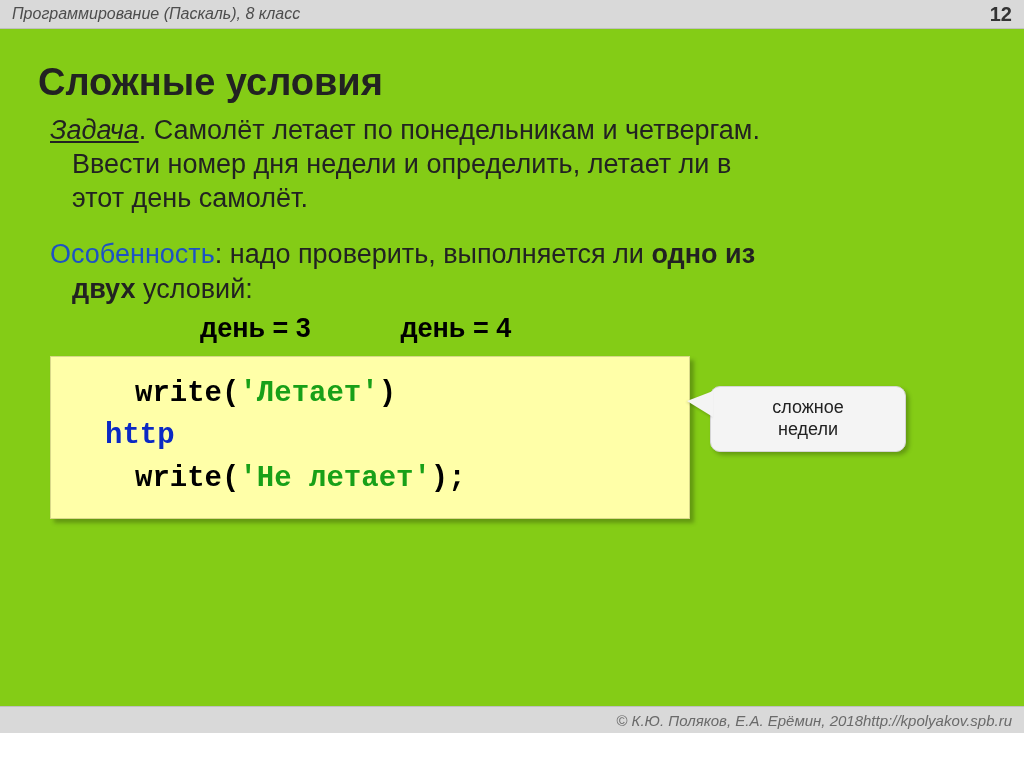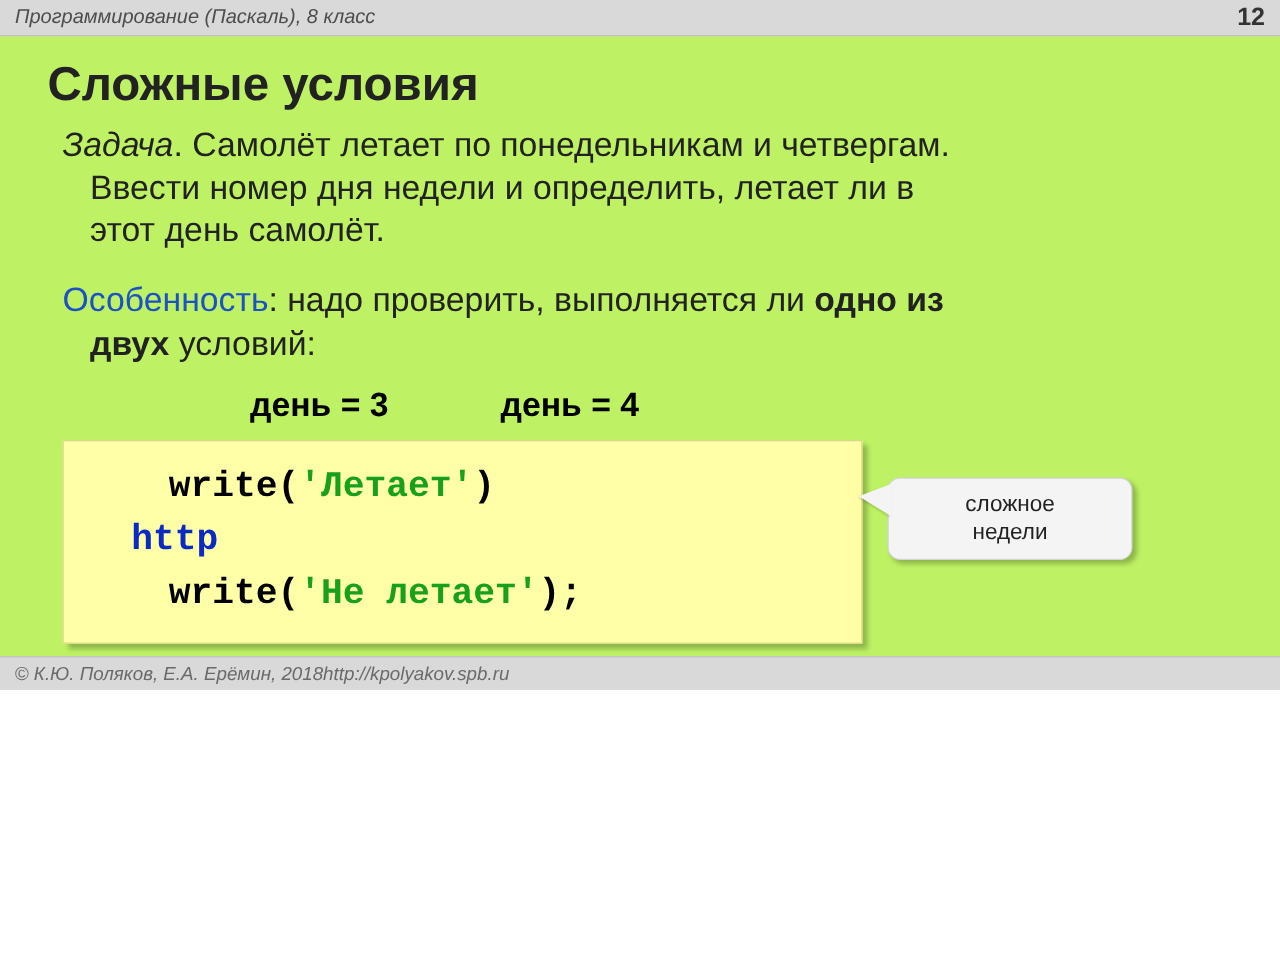--- a/index.html
+++ b/index.html
@@ -7,22 +7,22 @@
     padding: 0;
     width: 1024px;
     height: 767px;
     font-family: Arial, Helvetica, sans-serif;
     background: #ffffff;
     overflow: hidden;
   }
   .slide {
     position: relative;
     width: 1024px;
-    height: 552px;
-    background: #bef264;
+    height: 733px;
+    background: #84cc16;
     box-sizing: border-box;
   }
   .header-bar {
     background: #d9d9d9;
     height: 28px;
     display: flex;
     justify-content: space-between;
     align-items: center;
     padding: 0 12px;
     border-bottom: 1px solid #bfbfbf;
@@ -31,46 +31,47 @@
     font-style: italic;
     font-size: 16px;
     color: #4d4d4d;
   }
   .page-num {
     font-size: 20px;
     font-weight: bold;
     color: #333;
   }
   .content {
-    padding: 18px 30px 0 30px;
+    padding: 32px 30px 0 30px;
   }
   .slide-title {
     font-size: 38px;
     font-weight: bold;
     color: #222;
     margin: 0 0 10px 8px;
   }
   .task {
     font-size: 27px;
     color: #222;
     line-height: 1.25;
     margin: 0 6px 22px 20px;
   }
   .task .label {
     font-style: italic;
+    text-decoration: underline;
   }
   .hanging {
     display: block;
     padding-left: 22px;
   }
   .feature {
     font-size: 27px;
     color: #222;
     line-height: 1.3;
-    margin: 0 6px 16px 20px;
+    margin: 0 6px 6px 20px;
   }
   .feature .label {
     color: #1d52c4;
   }
   .feature-hang {
     display: block;
     padding-left: 22px;
   }
   .conds {
     font-size: 27px;
@@ -136,21 +137,21 @@
   }
   .footer-bar {
     position: absolute;
     bottom: 0;
     left: 0;
     right: 0;
     height: 26px;
     background: #d9d9d9;
     border-top: 1px solid #bfbfbf;
     display: flex;
-    justify-content: flex-start;
+    justify-content: flex-end;
     align-items: center;
     padding: 0 12px;
     font-size: 15px;
     font-style: italic;
     color: #6a6a6a;
   }
   .copy-sym {
     font-style: normal;
     margin-right: 4px;
   }

